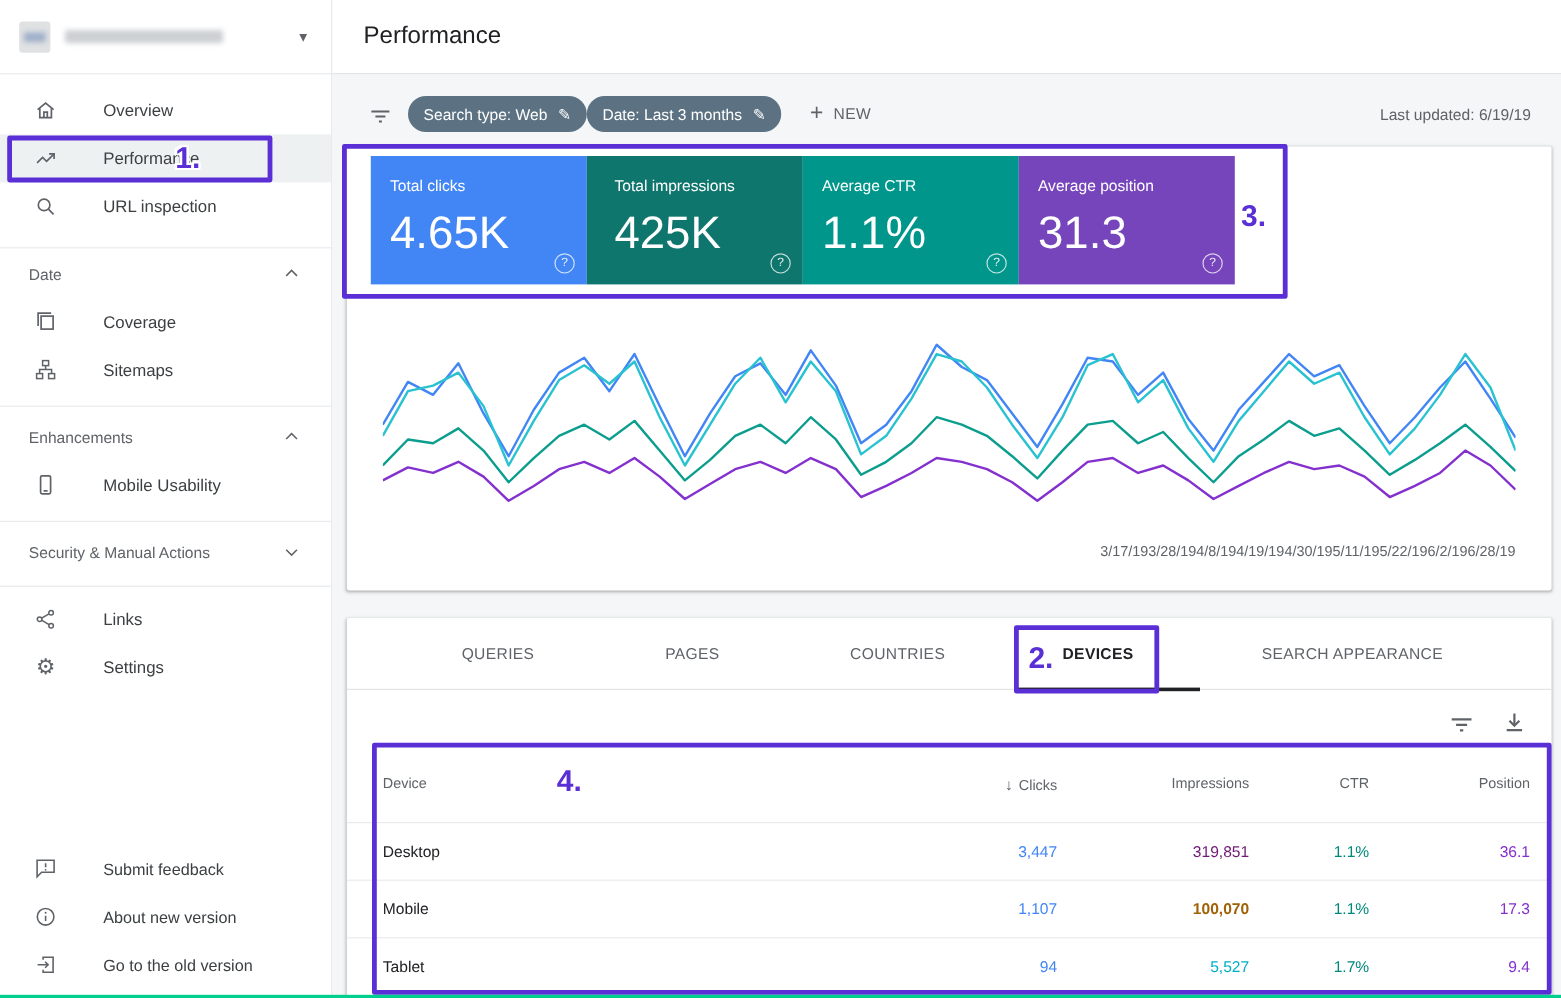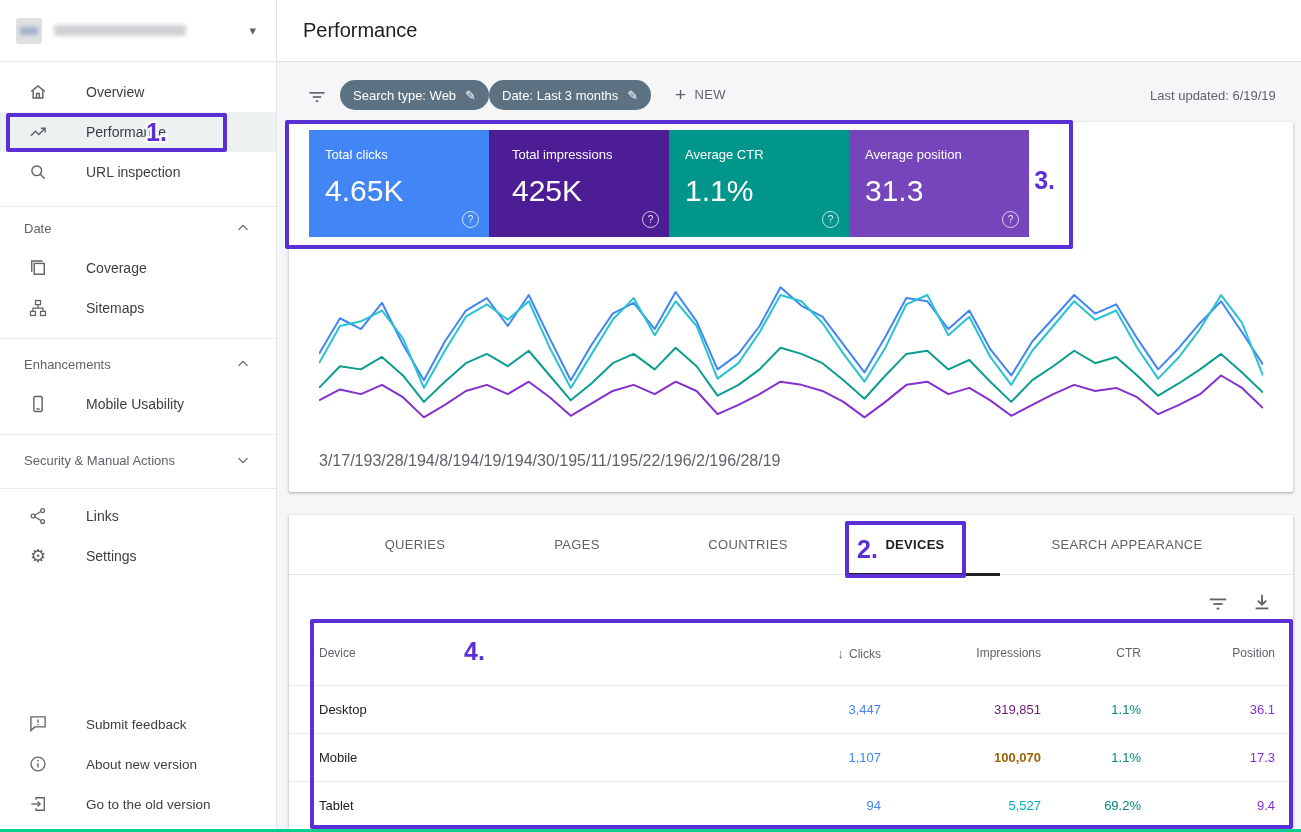--- a/index.html
+++ b/index.html
@@ -26,25 +26,25 @@
   .chip{position:absolute;height:30px;border-radius:16px;background:#5c7282;color:#fff;font-size:13px;display:flex;align-items:center;gap:9px;padding:0 13px;cursor:pointer;white-space:nowrap}
   .chip .pencil{font-size:13px;color:#fff}
   .newbtn{position:absolute;display:flex;align-items:center;gap:8px;color:#5f6368;font-size:13px;letter-spacing:.4px;cursor:pointer}
   .newbtn .plus{font-size:19px;line-height:19px;color:#5f6368}
   .lastupd{position:absolute;font-size:13px;color:#5f6368;white-space:nowrap}
   .panel{position:absolute;background:#fff;box-shadow:0 1px 2px rgba(60,64,67,.25),0 1px 3px 1px rgba(60,64,67,.12);border-radius:2px}
   
   .cards-row{position:absolute;left:20px;top:8px;display:flex}
   .metric-card{width:180px;height:107px;color:#fff;position:relative;box-sizing:border-box;padding:17px 16px 0 16px;cursor:pointer}
   .metric-label{font-size:13px;font-weight:400}
-  .metric-value{font-size:30px;margin-top:12px}
+  .metric-value{font-size:38px;margin-top:12px}
   .help{position:absolute;right:10px;bottom:9px;width:15px;height:15px;border:1.4px solid rgba(255,255,255,.75);border-radius:50%;font-size:10px;line-height:15px;text-align:center;color:rgba(255,255,255,.9);cursor:pointer}
   
   #perf-chart{position:absolute;left:30px;top:148px;width:944px;height:172px}
-  .xlabels{position:absolute;left:30px;top:330px;width:944px;display:flex;justify-content:flex-start;font-size:16px;color:#5f6368}
+  .xlabels{position:absolute;left:30px;top:330px;width:944px;display:flex;justify-content:flex-end;font-size:12px;color:#5f6368}
   
   .tab{position:absolute;top:0;height:60px;line-height:60px;transform:translateX(-50%);font-size:13px;letter-spacing:.3px;color:#5f6368;cursor:pointer;white-space:nowrap}
   .tab.active{color:#202124;font-weight:bold}
   .tabs-border{position:absolute;left:0;top:59px;width:1004px;height:1px;background:#e3e5e8}
   .tab-indicator{position:absolute;left:556px;top:58px;width:155px;height:3px;background:#202124}
   .iconbtn{position:absolute;width:22px;height:22px;color:#5f6368;cursor:pointer}
   
   .trow{position:absolute;left:0;width:1004px;display:grid;grid-template-columns:420px 190px 160px 100px 134px;align-items:center;box-sizing:border-box}
   .trow .c0{padding-left:30px;text-align:left}
   .trow .cn{text-align:right;padding-right:18px}
@@ -225,21 +225,21 @@
   <div class="lastupd" style="left:873px;top:26px">Last updated: 6/19/19</div>
 
   <div class="panel" style="left:12px;top:60px;width:1004px;height:370px">
 
     <div class="cards-row">
       <div class="metric-card" style="background: rgb(66, 133, 244);">
         <div class="metric-label">Total clicks</div>
         <div class="metric-value">4.65K</div>
         <span class="help">?</span>
       </div>
-      <div class="metric-card" style="background: #4c1d95; padding-left: 23px;">
+      <div class="metric-card" style="background: #0f766e; padding-left: 23px;">
         <div class="metric-label">Total impressions</div>
         <div class="metric-value">425K</div>
         <span class="help">?</span>
       </div>
       <div class="metric-card" style="background: rgb(0, 150, 139);">
         <div class="metric-label">Average CTR</div>
         <div class="metric-value">1.1%</div>
         <span class="help">?</span>
       </div>
       <div class="metric-card" style="background: rgb(118, 69, 187);">
@@ -309,21 +309,21 @@
       <div class="c0">Mobile</div>
       <div class="cn" style="color: rgb(66, 133, 244);">1,107</div>
       <div class="cn" style="color: #a16207; font-weight: bold;">100,070</div>
       <div class="cn" style="color: rgb(0, 137, 123);">1.1%</div>
       <div class="cn" style="color: rgb(132, 48, 206);">17.3</div>
     </div>
     <div class="trow tdata" style="top:266px">
       <div class="c0">Tablet</div>
       <div class="cn" style="color: rgb(66, 133, 244);">94</div>
       <div class="cn" style="color: rgb(0, 176, 199);">5,527</div>
-      <div class="cn" style="color: rgb(0, 137, 123);">69.2%</div>
+      <div class="cn" style="color: rgb(0, 137, 123);">1.7%</div>
       <div class="cn" style="color: rgb(132, 48, 206);">9.4</div>
     </div>
   </div>
 </div>
 
 <div class="ann" style="left:6px;top:113px;width:221px;height:39px">
   <span class="ann-label" style="left:136px;top:1px">1.</span>
 </div>
 <div class="ann" style="left:845px;top:521px;width:121px;height:57px">
   <span class="ann-label" style="left:8px;top:10px">2.</span>

